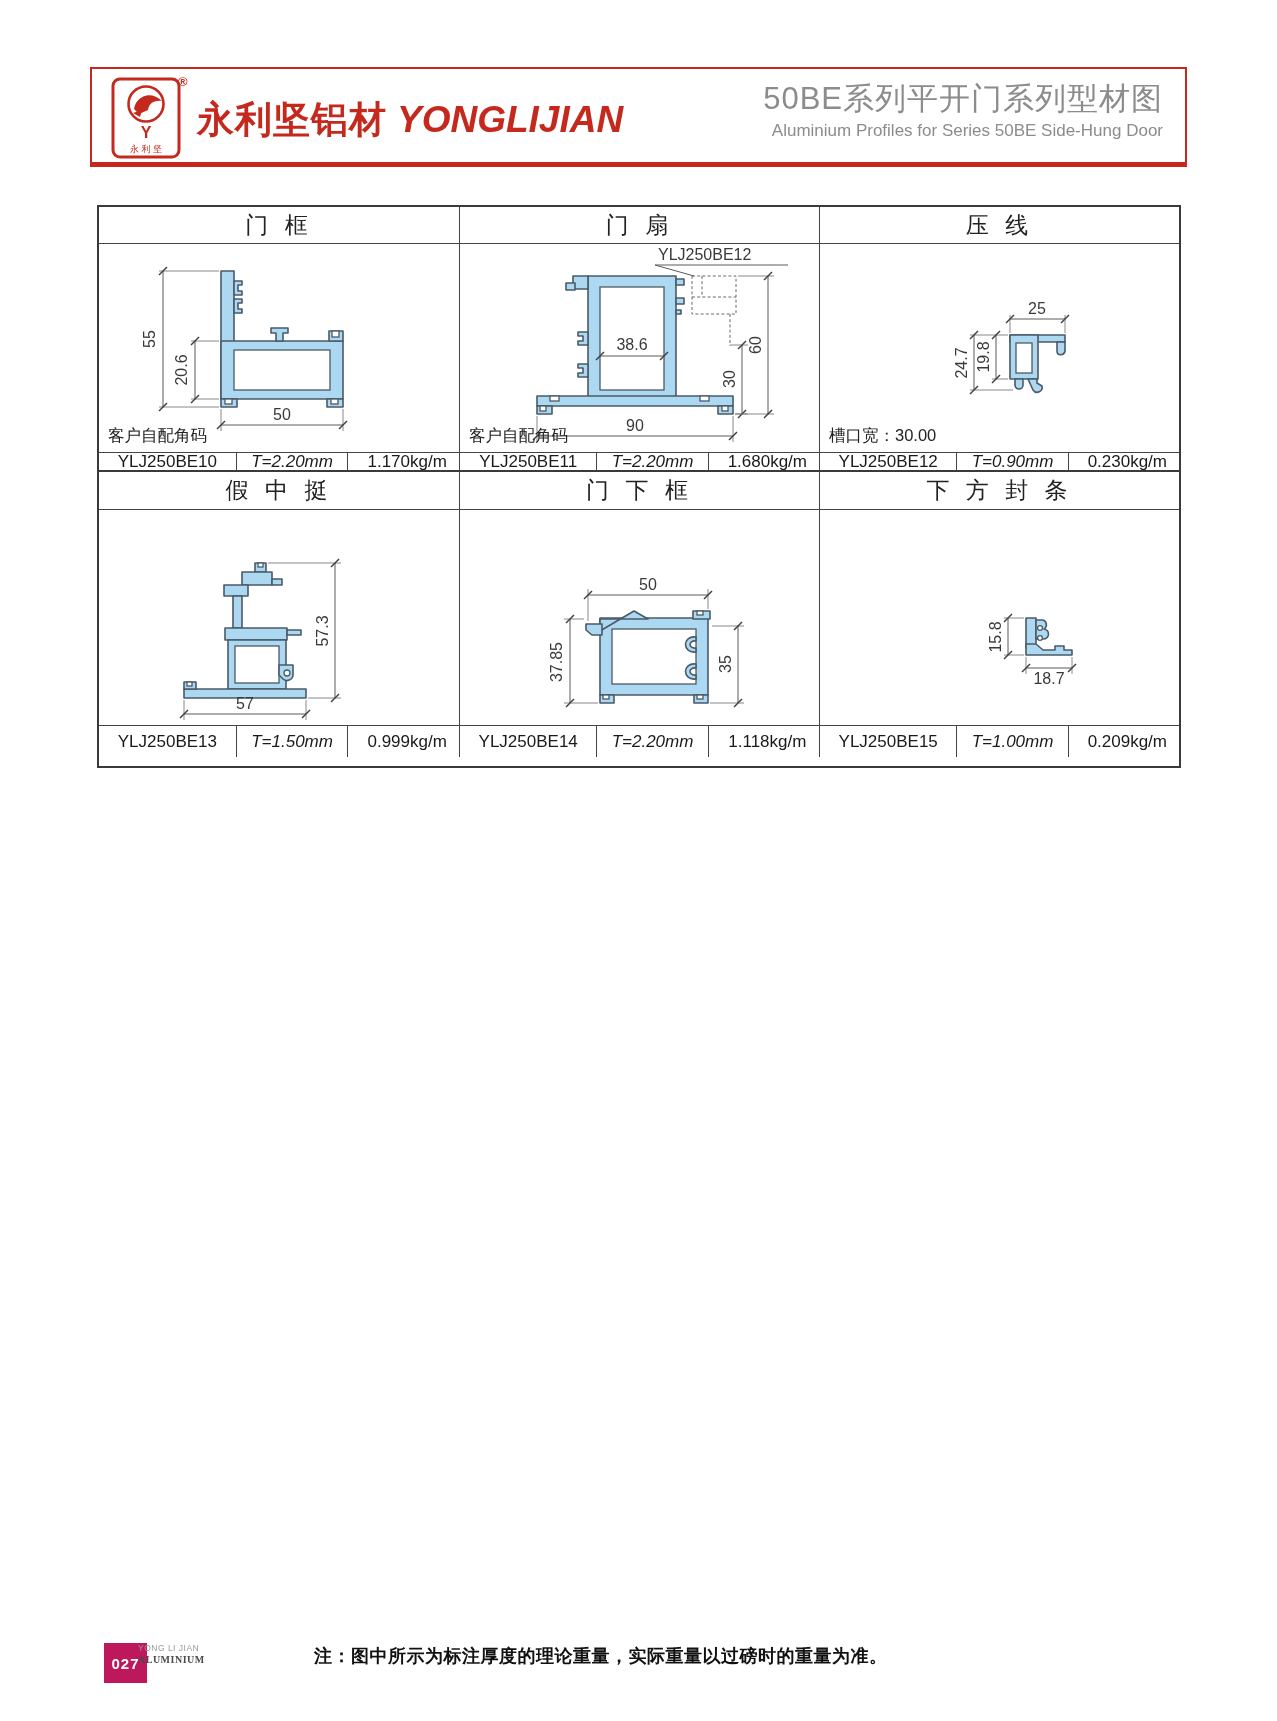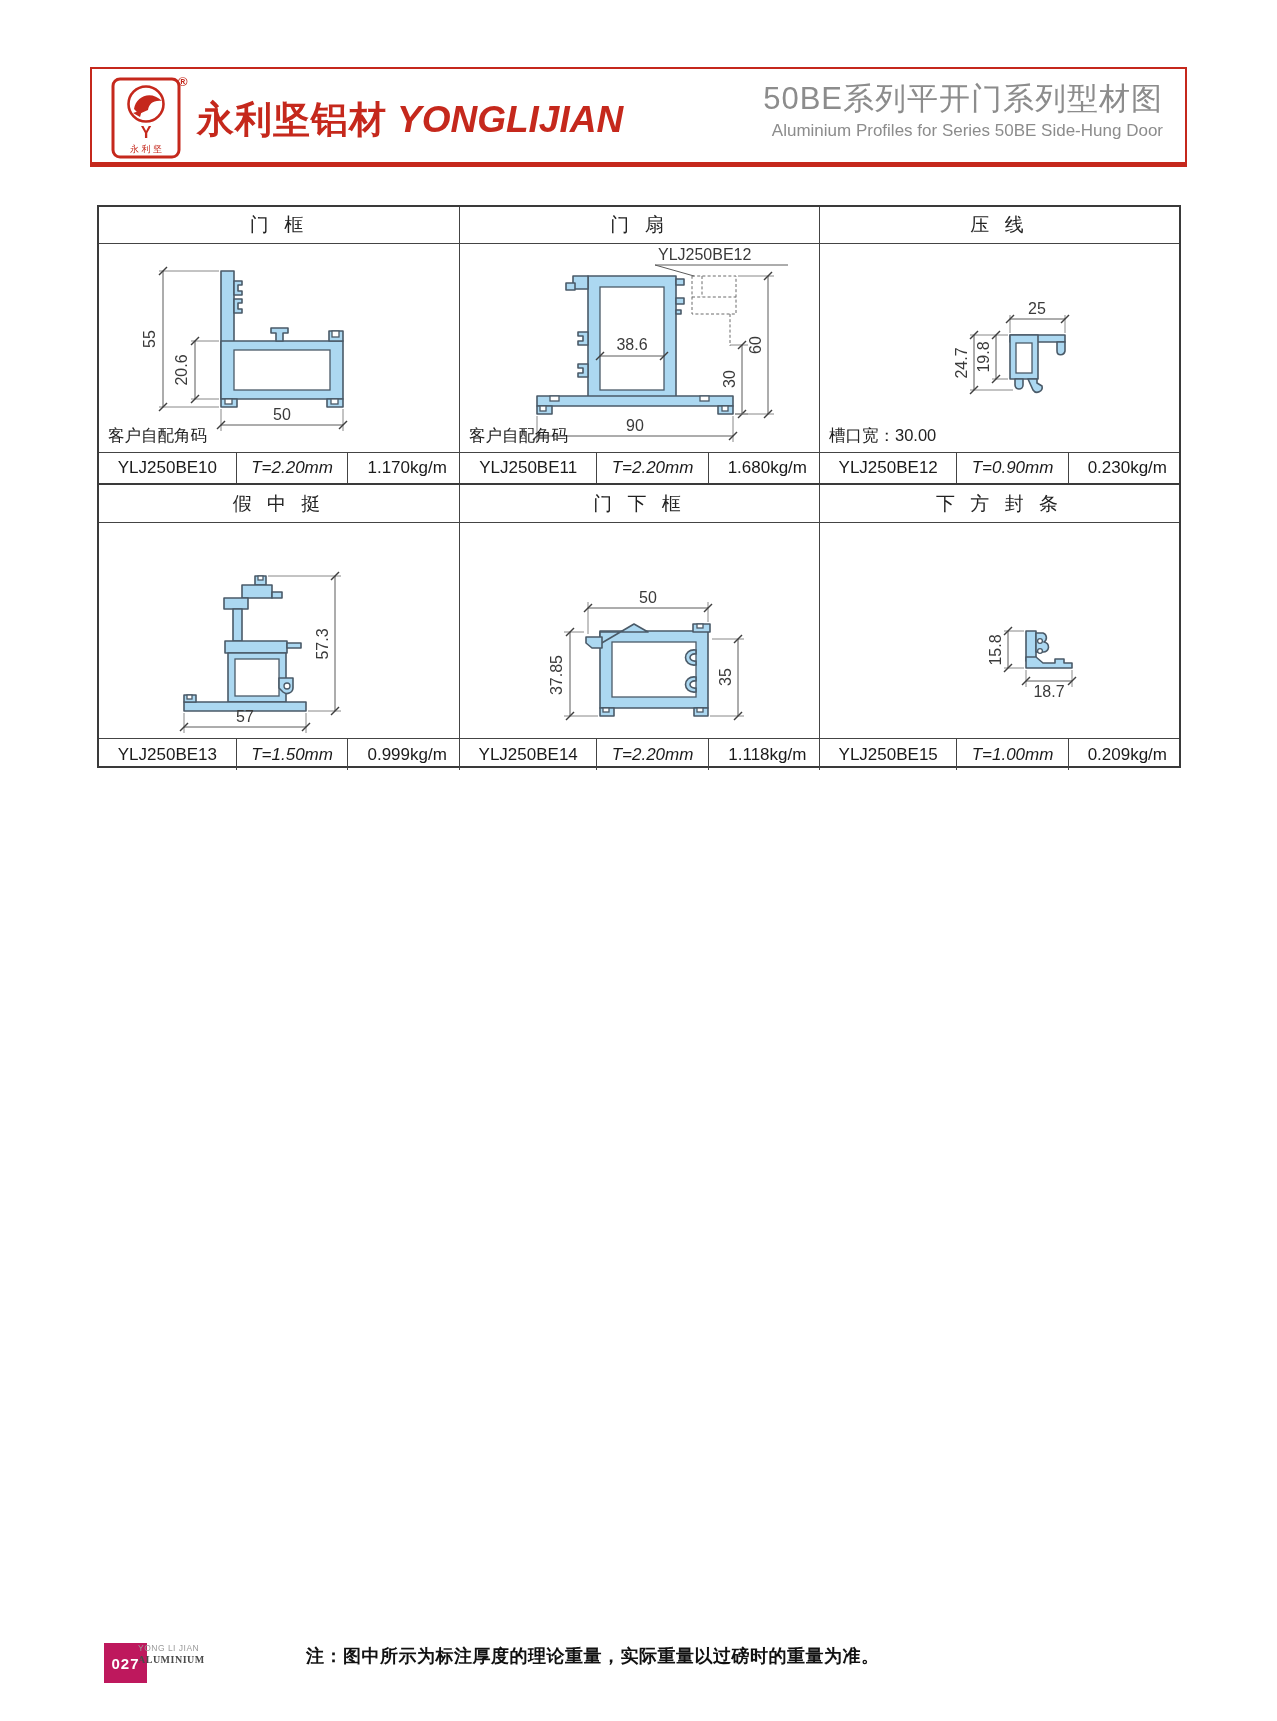--- a/index.html
+++ b/index.html
@@ -18,26 +18,26 @@
   .title-en{font-size:17px;line-height:24px;}
   
   .sheet{position:absolute;left:97px;top:205px;width:1084px;height:563px;box-sizing:border-box;
          border:2.5px solid #3a3a3a;}
   .trow{display:flex;box-sizing:border-box;}
   .tcell{flex:1 1 33.333%;box-sizing:border-box;position:relative;}
   .tcell + .tcell{border-left:1.2px solid #444;}
   .hrow{height:37px;border-bottom:1.4px solid #444;}
   .hrow2{height:40px;border-top:2px solid #3a3a3a;border-bottom:1.4px solid #444;}
   .hcell{display:flex;align-items:center;justify-content:center;
-         font-size:19px;color:#222;letter-spacing:5px;font-weight:500;}
+         font-size:23px;color:#222;letter-spacing:5px;font-weight:500;}
   .drow1{height:208px;}
   .drow2{height:215px;}
   .dcell svg{position:absolute;left:0;right:0;top:0;bottom:0;margin:auto;}
   .cellnote{position:absolute;left:9px;bottom:5px;font-size:16.5px;color:#222;}
-  .irow{height:31px;border-top:1.4px solid #444;}
+  .irow{height:18px;border-top:1.4px solid #444;}
   .irow2{height:32px;border-top:1.4px solid #444;}
   .icol{display:flex;}
   .isub{display:flex;align-items:center;justify-content:center;box-sizing:border-box;
         font-size:17px;color:#1a1a1a;}
   .isub.code{flex:0 0 38%;}
   .isub.thk{flex:0 0 31%;border-left:1.2px solid #444;font-style:italic;}
   .isub.wgt{flex:0 0 31%;border-left:1.2px solid #444;padding-left:7px;}
   
   .profile{fill:#acd8f1;stroke:#4a5a68;stroke-width:1.6;stroke-linejoin:round;}
   .inner{fill:#ffffff;stroke:#4a5a68;stroke-width:1.3;}
@@ -46,21 +46,21 @@
   .tick{stroke:#3f3f3f;stroke-width:1.5;}
   .dtext{fill:#3a3a3a;font-size:16px;font-family:"Liberation Sans","DejaVu Sans",sans-serif;}
   .dash{stroke:#6a6a6a;stroke-width:1;stroke-dasharray:3 2.2;fill:none;}
   
   .pagebox{position:absolute;left:104px;top:1643px;width:43px;height:40px;background:#be185d;
            color:#fff;font-size:15px;font-weight:700;display:flex;align-items:center;justify-content:center;
            letter-spacing:1px;}
   .brand{position:absolute;left:138px;top:1643px;line-height:11px;}
   .brand .b1{font-size:8.5px;color:#9a9a9a;letter-spacing:0.5px;}
   .brand .b2{font-size:10px;color:#4a4a4a;font-weight:700;letter-spacing:0.5px;font-family:Liberation Serif, serif;}
-  .footnote{position:absolute;left:306px;top:1644px;font-size:18px;color:#111;font-weight:700;
+  .footnote{position:absolute;left:314px;top:1644px;font-size:18px;color:#111;font-weight:700;
             letter-spacing:0.5px;}
 </style>
 </head>
 <body>
 
 <div class="page">
 
   <div class="hdr-box">
     <div class="logo-wrap">
       <svg width="86" height="84" viewBox="0 0 86 84">

